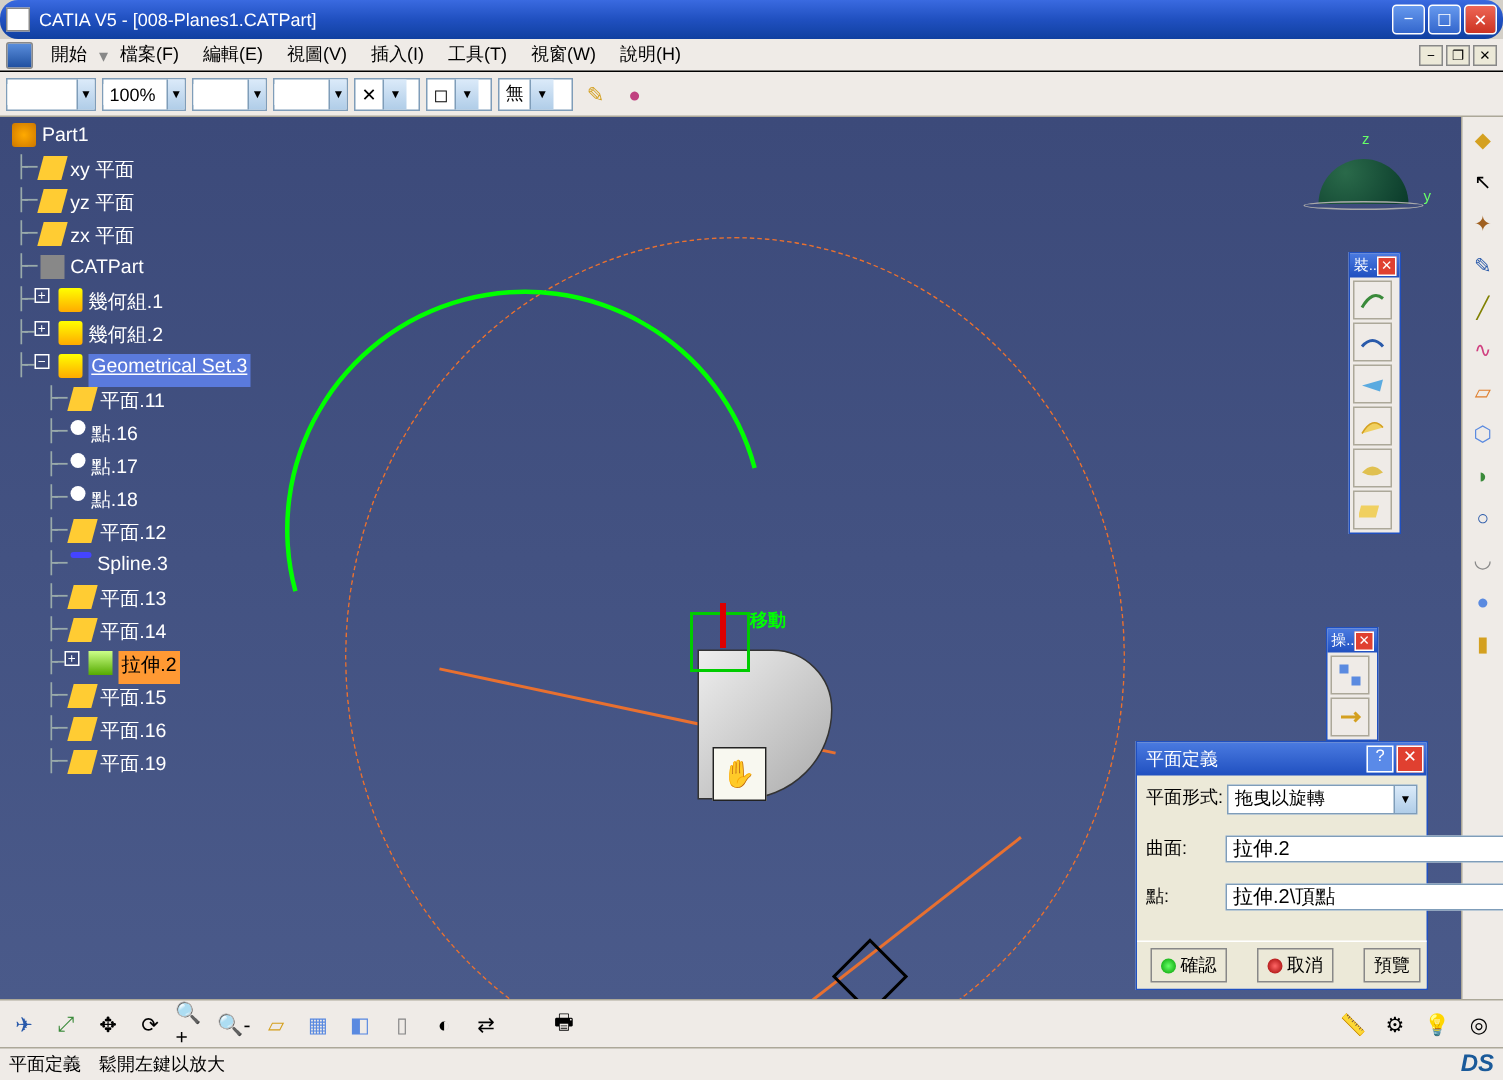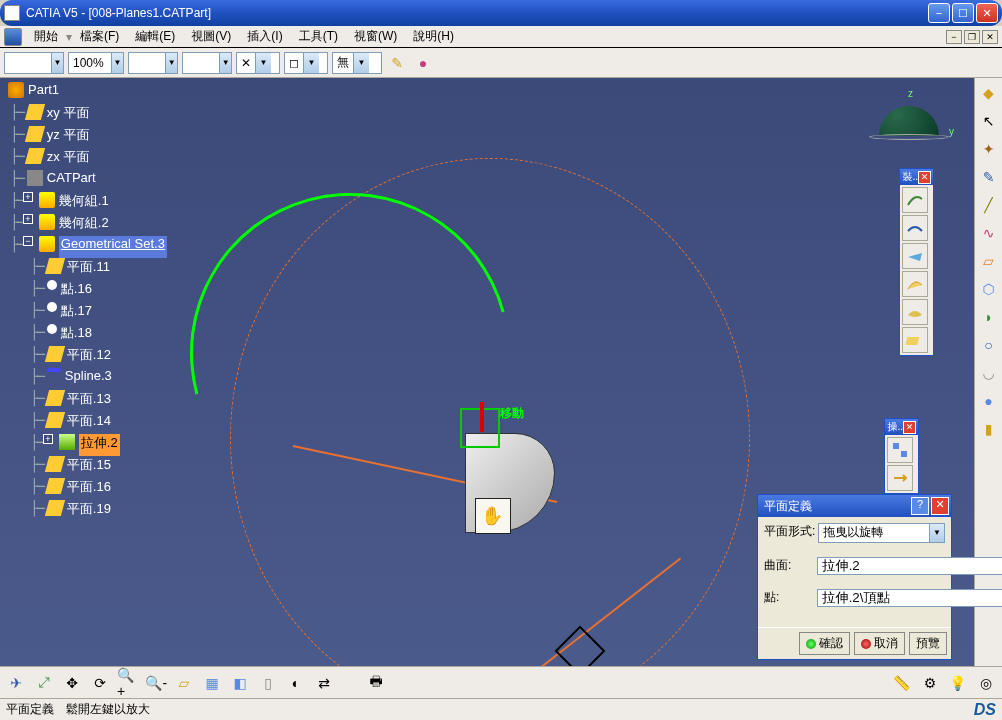--- a/index.html
+++ b/index.html
@@ -94,21 +94,21 @@
 .dialog .dtitle .t { flex: 1; font-family: Liberation Serif, serif; }
 .dialog .dhelp { width: 18px; height: 18px; background: #5a8ae8; border: 1px solid #fff; color: #fff; text-align: center; font-size: 11px; margin-right: 2px; cursor: pointer; }
 .dialog .dclose { width: 18px; height: 18px; background: #e04030; border: 1px solid #fff; color: #fff; text-align: center; font-size: 11px; cursor: pointer; }
 .dialog .dbody { padding: 6px; }
 .drow { display: flex; margin-bottom: 14px; gap: 3px; }
 .drow label { min-width: 50px; }
 .drow .dinput { flex: 1; height: 18px; border: 1px solid #7f9db9; background: #fff; padding: 0 4px; }
 .drow .dcombo { flex: 1; height: 20px; border: 1px solid #7f9db9; background: #fff; display: flex; }
 .drow .dcombo span { flex: 1; padding: 0 4px; }
 .drow .dcombo .dbt { width: 15px; background: linear-gradient(#dbeaf9, #b0cde8); border-left: 1px solid #7f9db9; text-align: center; font-size: 8px; line-height: 18px; cursor: pointer; }
-.dbtns { display: flex; justify-content: flex-end; gap: 4px; padding: 4px; border-top: 1px solid #fff; background: #ece9d8; }
+.dbtns { display: flex; justify-content: flex-end; gap: 20px; padding: 4px; border-top: 1px solid #fff; background: #ece9d8; }
 .dbtn { padding: 2px 6px; border: 1px solid #888; background: #ece9d8; cursor: pointer; display: flex; align-items: center; gap: 3px; font-size: 12px; }
 .dot { width: 10px; height: 10px; border-radius: 50%; }
 .dot.g { background: radial-gradient(#6f6, #090); }
 .dot.r { background: radial-gradient(#f66, #900); }
 
 svg.icon { width: 18px; height: 18px; }
 </style>
 </head>
 <body>
 

